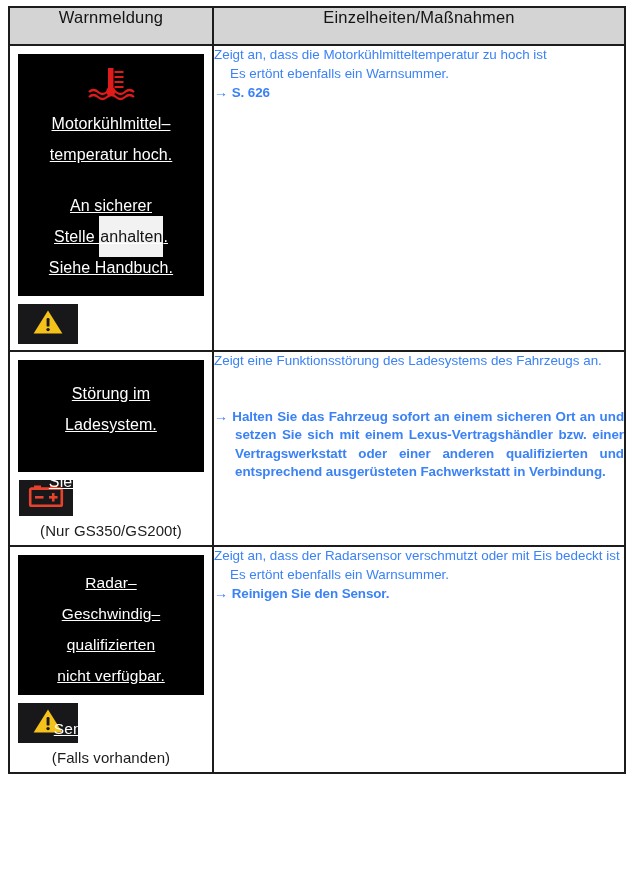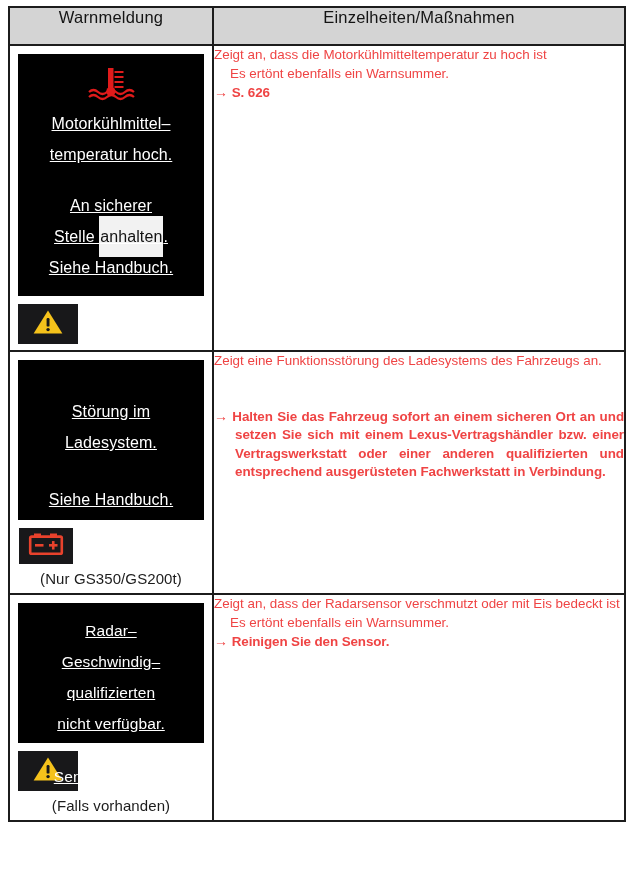--- a/index.html
+++ b/index.html
@@ -64,21 +64,21 @@
     width: 186px;
     height: 0;
     margin: 0 auto;
     background: #000000;
     color: #ffffff;
     box-sizing: border-box;
     text-align: center;
     position: relative;
   }
   .display.d1 { height: 242px; padding-top: 10px; }
-  .display.d2 { height: 160px; padding-top: 36px; }
+  .display.d2 { height: 112px; padding-top: 18px; }
   .display.d3 { height: 140px; padding-top: 12px; }
 
   .disp-line {
     font-size: 16px;
     line-height: 31px;
     letter-spacing: 0.1px;
     white-space: pre;
     text-decoration: underline;
   }
   .disp-line.small { font-size: 15.5px; }
@@ -118,21 +118,21 @@
     text-align: center;
     margin-top: 6px;
     letter-spacing: 0.1px;
   }
 
   
   .detail-cell {
     padding: 14px 9px 12px 9px;
     font-size: 13.4px;
     line-height: 18.5px;
-    color: #ef4444;
+    color: #3b82f6;
   }
   .d-just {
     text-align: justify;
     text-justify: inter-word;
   }
   .d-indent { padding-left: 16px; }
   .d-arrow  { white-space: nowrap; }
   .d-bold {
     font-weight: bold;
     letter-spacing: -0.1px;

